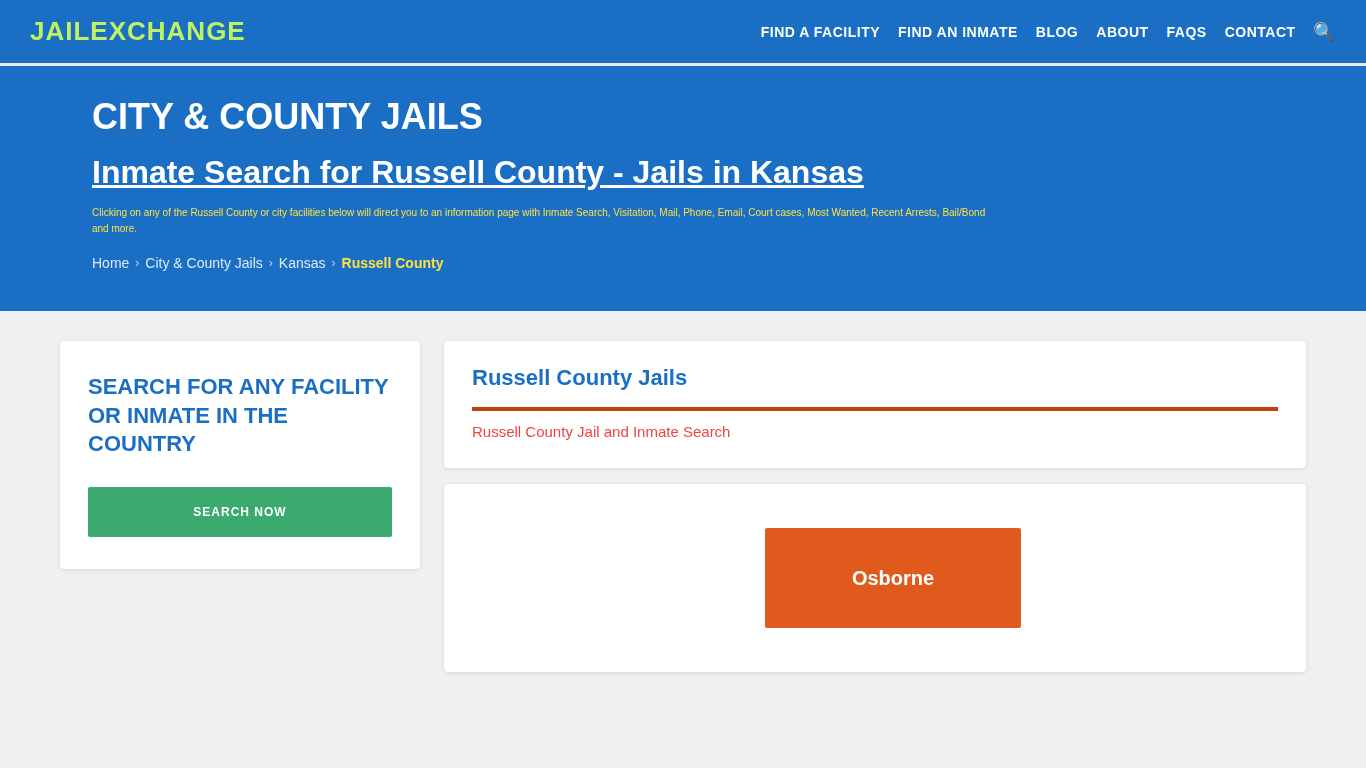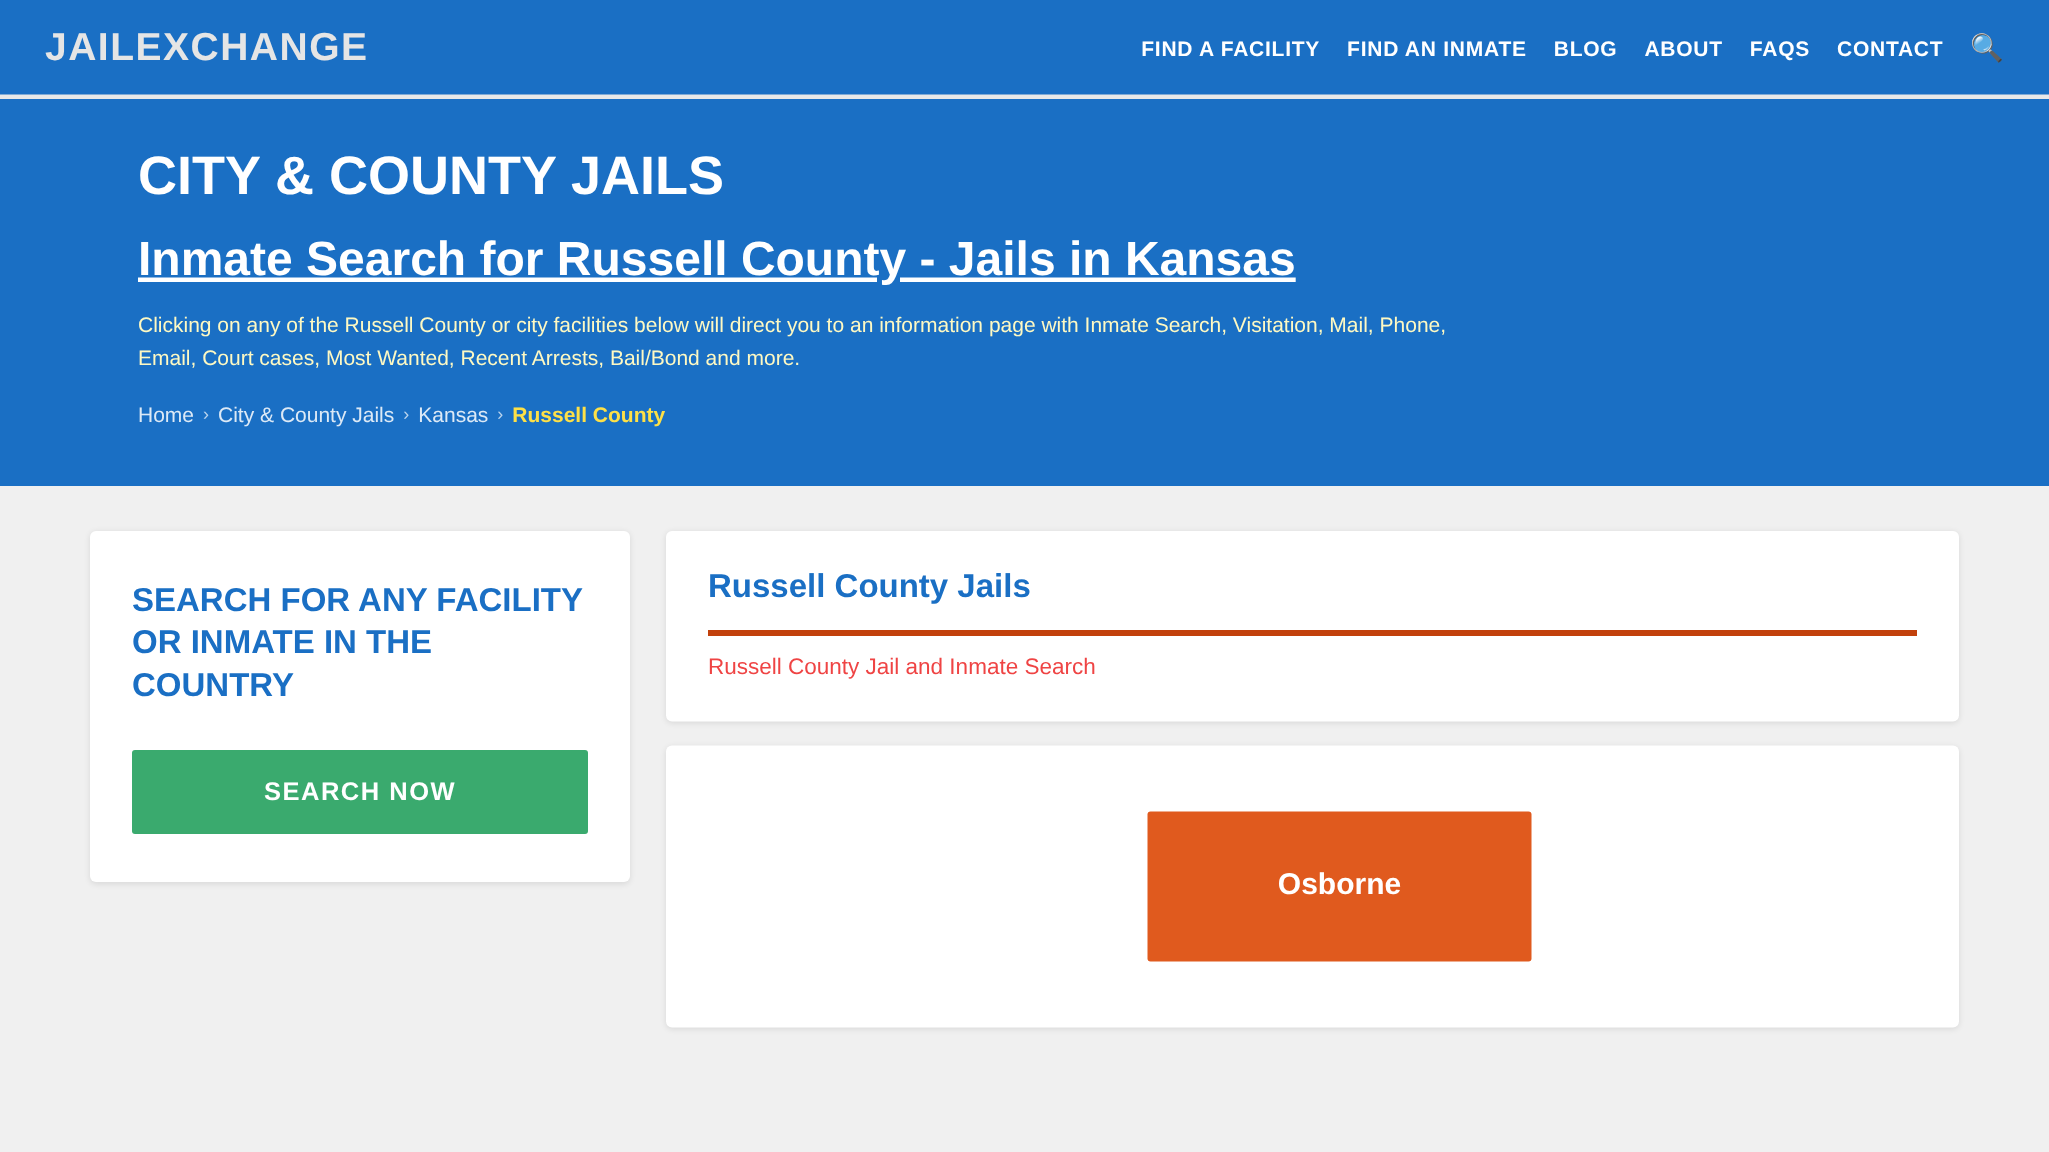--- a/index.html
+++ b/index.html
@@ -16,21 +16,21 @@
       border-bottom: 3px solid #e8e8e8;
     }
     .logo {
       font-size: 26px;
       font-weight: 900;
       color: white;
       letter-spacing: 1px;
       text-transform: uppercase;
     }
     .logo span {
-      color: #e5e5e5;
+      color: #bef264;
     }
     .nav {
       display: flex;
       align-items: center;
       gap: 18px;
     }
     .nav a {
       color: white;
       text-decoration: none;
       font-size: 14px;
@@ -59,22 +59,22 @@
       margin-bottom: 16px;
     }
     .hero h2 {
       color: white;
       font-size: 32px;
       font-weight: 700;
       margin-bottom: 14px;
       text-decoration: underline;
     }
     .hero p {
-      color: #fef9c3;
-      font-size: 14px;
+      color: #fde047;
+      font-size: 10px;
       line-height: 1.6;
       max-width: 900px;
       margin-bottom: 18px;
     }
     .breadcrumb {
       display: flex;
       align-items: center;
       gap: 6px;
       font-size: 14px;
       color: rgba(255,255,255,0.85);
@@ -118,21 +118,21 @@
       line-height: 1.3;
       margin-bottom: 28px;
     }
     .search-now-btn {
       display: block;
       width: 100%;
       background: #3aaa6e;
       color: white;
       border: none;
       padding: 18px;
-      font-size: 17px;
+      font-size: 12px;
       font-weight: 800;
       letter-spacing: 1px;
       text-transform: uppercase;
       cursor: pointer;
       border-radius: 2px;
     }
 
     
     .right-column {
       flex: 1;

